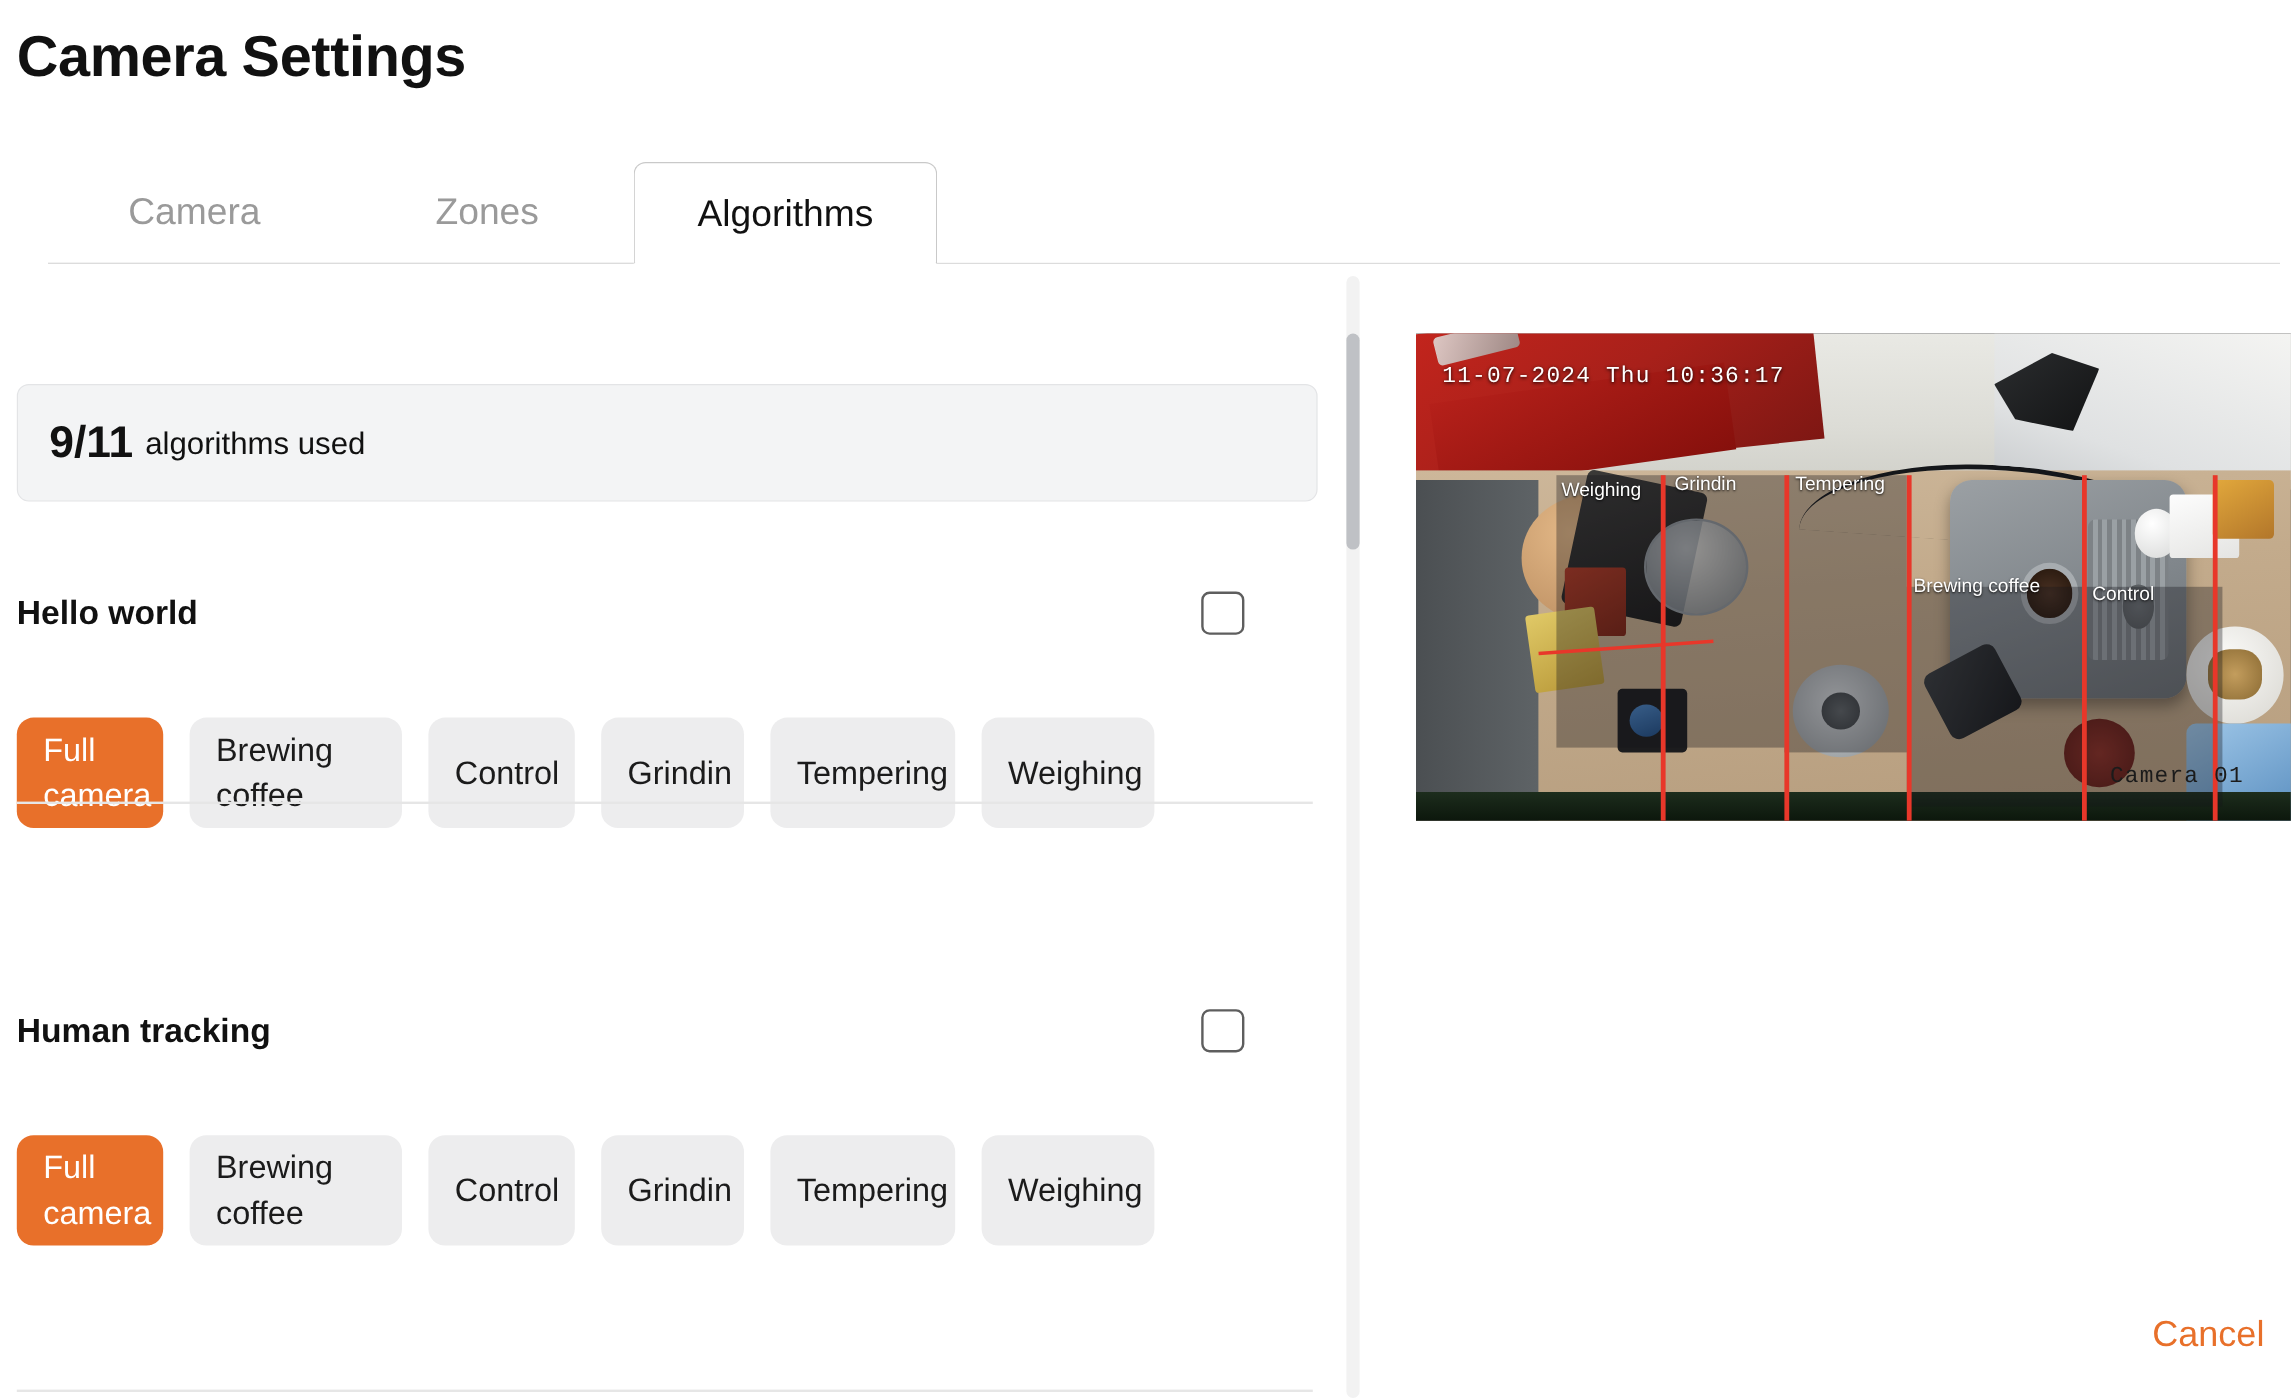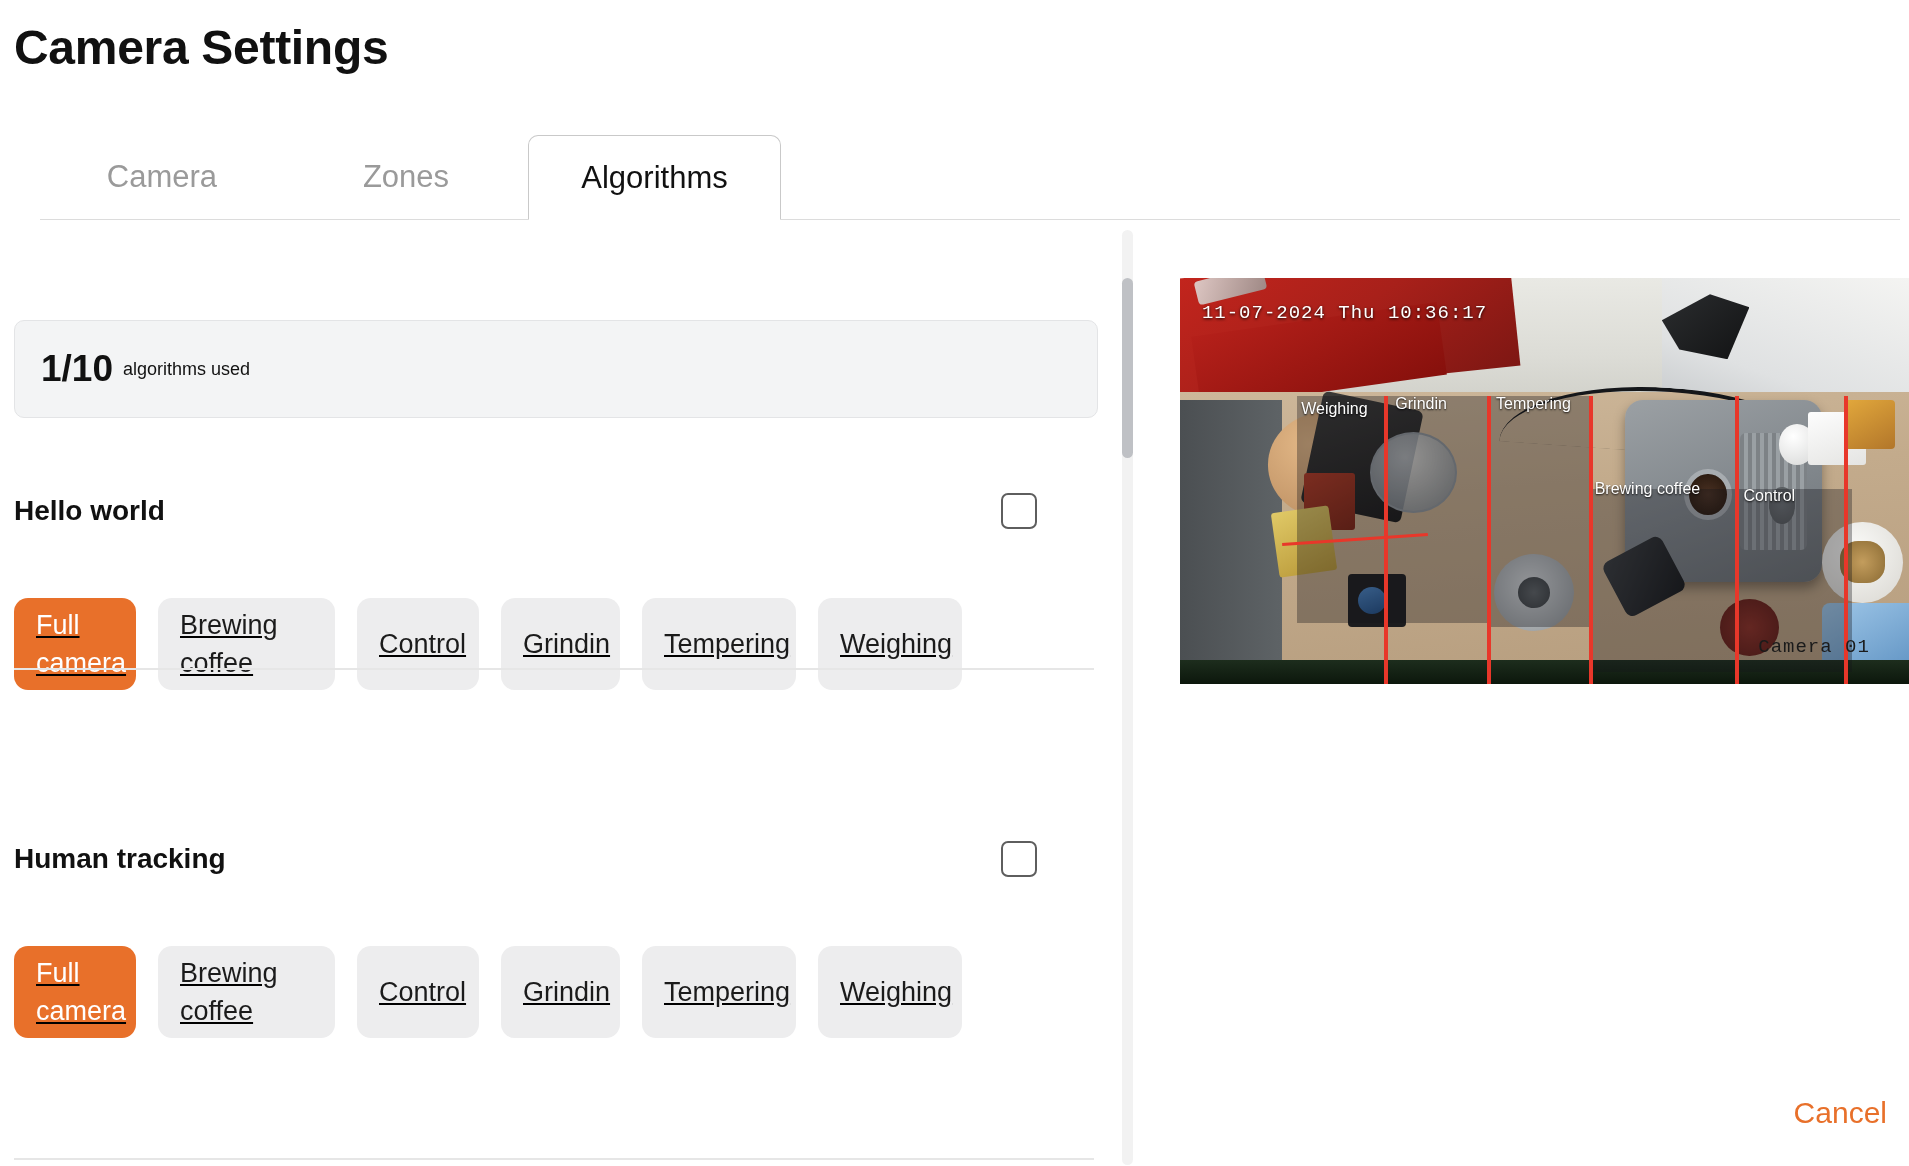--- a/index.html
+++ b/index.html
@@ -55,21 +55,21 @@
   .stats-box {
     position: absolute; left: 14px; top: 80px;
     width: 1084px; height: 98px;
     background: #f3f4f5;
     border: 1px solid #e3e4e6;
     border-radius: 10px;
     display: flex; align-items: center;
     padding-left: 26px;
   }
   .stats-count { font-size: 37px; font-weight: 700; color: #111; }
-  .stats-label { font-size: 18px; color: #111; margin-left: 10px; }
+  .stats-label { font-size: 26px; color: #111; margin-left: 10px; }
 
   
   .algo-block { position: absolute; left: 0; width: 1115px; }
   .algo-block.b1 { top: 248px; }
   .algo-block.b2 { top: 596px; }
 
   .algo-head {
     position: relative; height: 46px;
     display: flex; align-items: center; justify-content: space-between;
     padding: 0 14px 0 14px;
@@ -78,21 +78,21 @@
   .algo-name { font-size: 28px; font-weight: 700; color: #111; }
   .algo-checkbox {
     width: 36px; height: 36px;
     border: 2.5px solid #5e5e5e;
     border-radius: 7px;
     background: #ffffff;
   }
 
   .chip-row {
     position: absolute; left: 14px; top: 110px;
-    display: flex; gap: 22px; text-decoration: underline;
+    display: flex; gap: 22px;
   }
   .chip {
     height: 92px;
     border-radius: 14px;
     background: #ededee;
     color: #1b1b1b;
     font-size: 27px;
     display: flex; align-items: center;
     padding: 0 22px;
     line-height: 38px;
@@ -285,21 +285,21 @@
       <span>Algorithms</span>
     </div>
     <div class="tab inactive tab-zones">
       <span>Zones</span>
     </div>
   </div>
 
   <div class="content">
 
     <div class="stats-box">
-      <span class="stats-count">1/10</span>
+      <span class="stats-count">9/11</span>
       <span class="stats-label">algorithms used</span>
     </div>
 
     <div class="algo-block b1">
       <div class="algo-head">
         <span class="algo-name">Hello world</span>
         <span class="algo-checkbox"></span>
       </div>
       <div class="chip-row">
         <div class="chip selected w-full">Full

